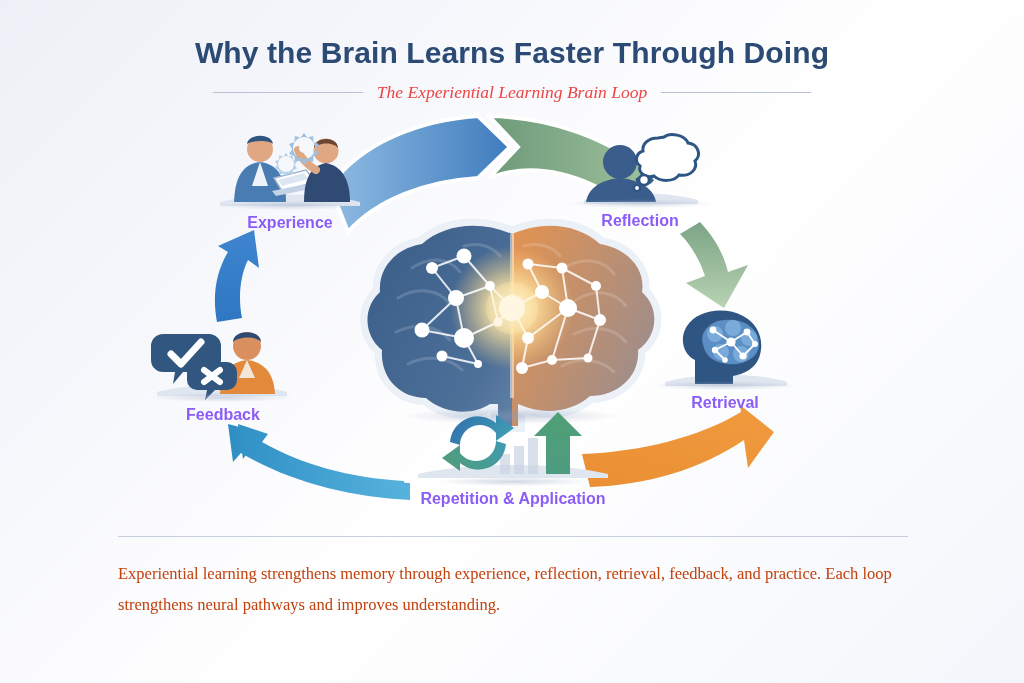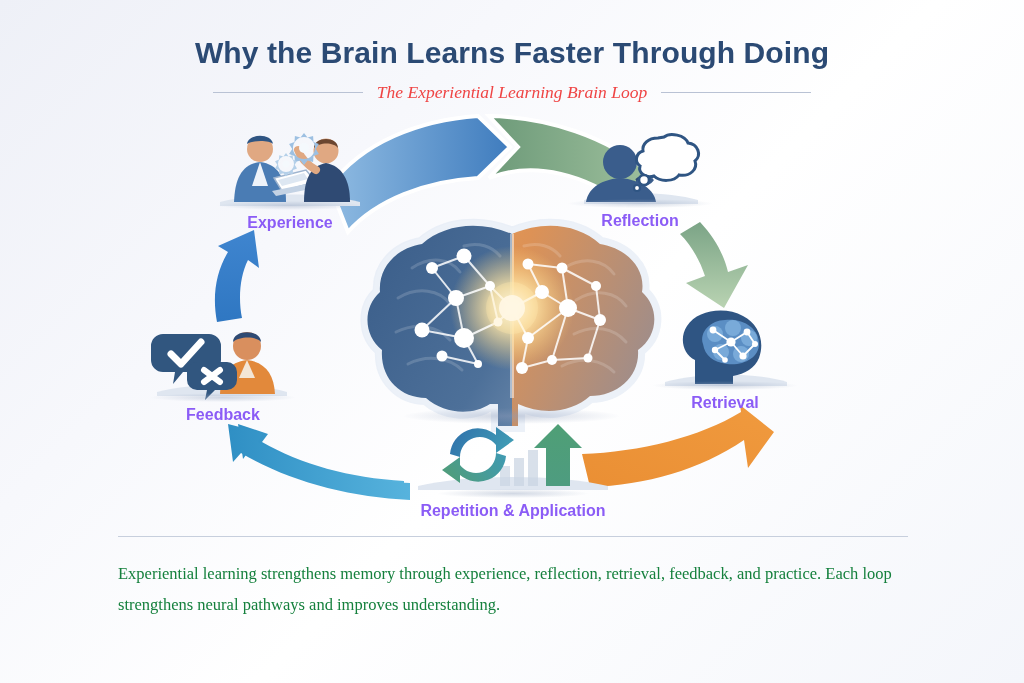--- a/index.html
+++ b/index.html
@@ -65,21 +65,21 @@
   #footer-rule {
     height: 1px;
     background: #c7cfdd;
     width: 100%;
   }
   #footer-text {
     margin-top: 22px;
     font-family: "Liberation Serif", serif;
     font-size: 16.5px;
     line-height: 1.85;
-    color: #15803d;
+    color: #c2410c;
     text-align: left;
   }
   
   .node {
     position: absolute;
     text-align: center;
     width: 200px;
   }
   .node-art {
     position: relative;
@@ -99,21 +99,21 @@
     bottom: 2px;
     width: 144px;
     height: 9px;
     background: radial-gradient(ellipse at center, rgba(155,170,195,0.45) 0%, rgba(155,170,195,0) 72%);
     border-radius: 50%;
   }
   #node-experience { left: 190px; top: 120px; }
   #node-reflection { left: 540px; top: 118px; text-align: center; }
   #node-retrieval  { left: 625px; top: 300px; }
   #node-feedback   { left: 123px; top: 312px; }
-  #node-repetition { left: 378px; top: 418px; }
+  #node-repetition { left: 378px; top: 406px; }
   
   #brain-wrap {
     position: absolute;
     left: 352px;
     top: 212px;
     width: 320px;
     height: 220px;
   }
   #brain-shadow {
     position: absolute;

